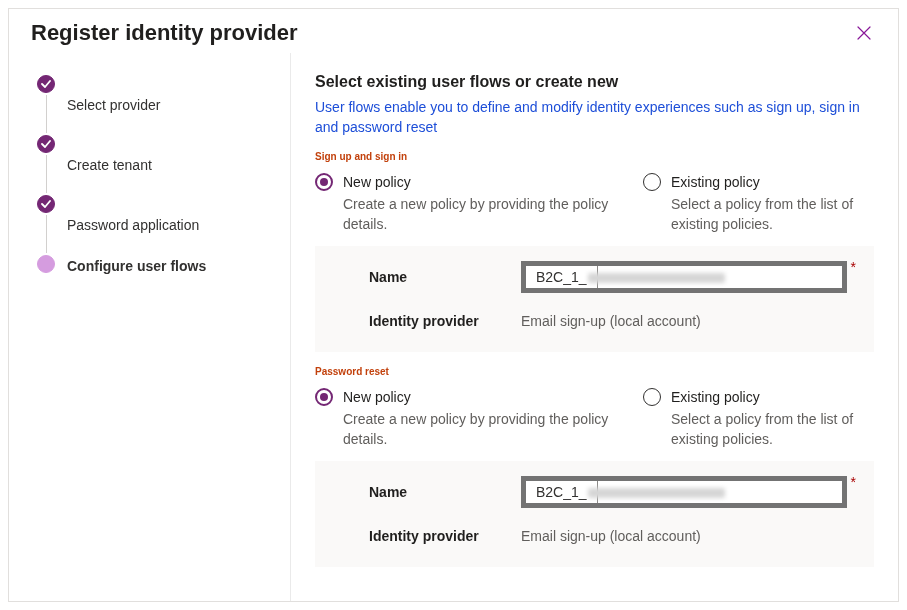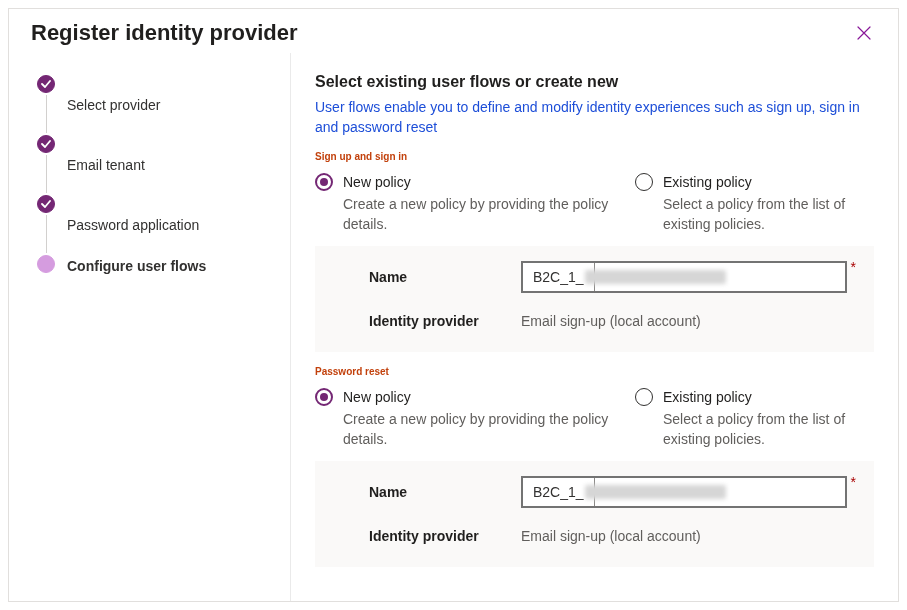--- a/index.html
+++ b/index.html
@@ -113,21 +113,21 @@
     line-height: 20px;
   }
   .section-label {
     font-size: 10px;
     font-weight: 700;
     color: #c2410c;
     margin: 14px 0 10px 0;
   }
   .radio-row {
     display: flex;
-    gap: 0;
+    gap: 8px;
     margin: 0 0 12px 0;
   }
   .radio-opt {
     display: flex;
     align-items: flex-start;
     gap: 10px;
     cursor: pointer;
   }
   .radio-opt.left { width: 320px; flex-shrink:0; }
   .radio-opt.right { flex: 1; }
@@ -173,21 +173,21 @@
   .field-value {
     flex: 1;
     font-size: 14px;
     color: #605e5c;
   }
   .input-wrap {
     display: flex;
     align-items: stretch;
     flex: 1;
     height: 32px;
-    border: 2px solid #737373;
+    border: 5px solid #737373;
     background: #fff;
     position: relative;
   }
   .input-prefix {
     padding: 0 10px;
     display: flex; align-items: center;
     font-size: 14px;
     color: #323130;
     border-right: 1px solid #8a8886;
     background: #fff;
@@ -249,21 +249,21 @@
           <span class="step-line"></span>
           <span class="step-label">Select provider</span>
         </li>
         <li class="step">
           <span class="step-dot done">
               <svg viewBox="0 0 10 10">
                 <path d="M1 5 L4 8 L9 2" stroke="#fff" stroke-width="1.8" fill="none" stroke-linecap="round" stroke-linejoin="round"></path>
               </svg>
             </span>
           <span class="step-line"></span>
-          <span class="step-label">Email tenant</span>
+          <span class="step-label">Create tenant</span>
         </li>
         <li class="step">
           <span class="step-dot done">
               <svg viewBox="0 0 10 10">
                 <path d="M1 5 L4 8 L9 2" stroke="#fff" stroke-width="1.8" fill="none" stroke-linecap="round" stroke-linejoin="round"></path>
               </svg>
             </span>
           <span class="step-line"></span>
           <span class="step-label">Password application</span>
         </li>

